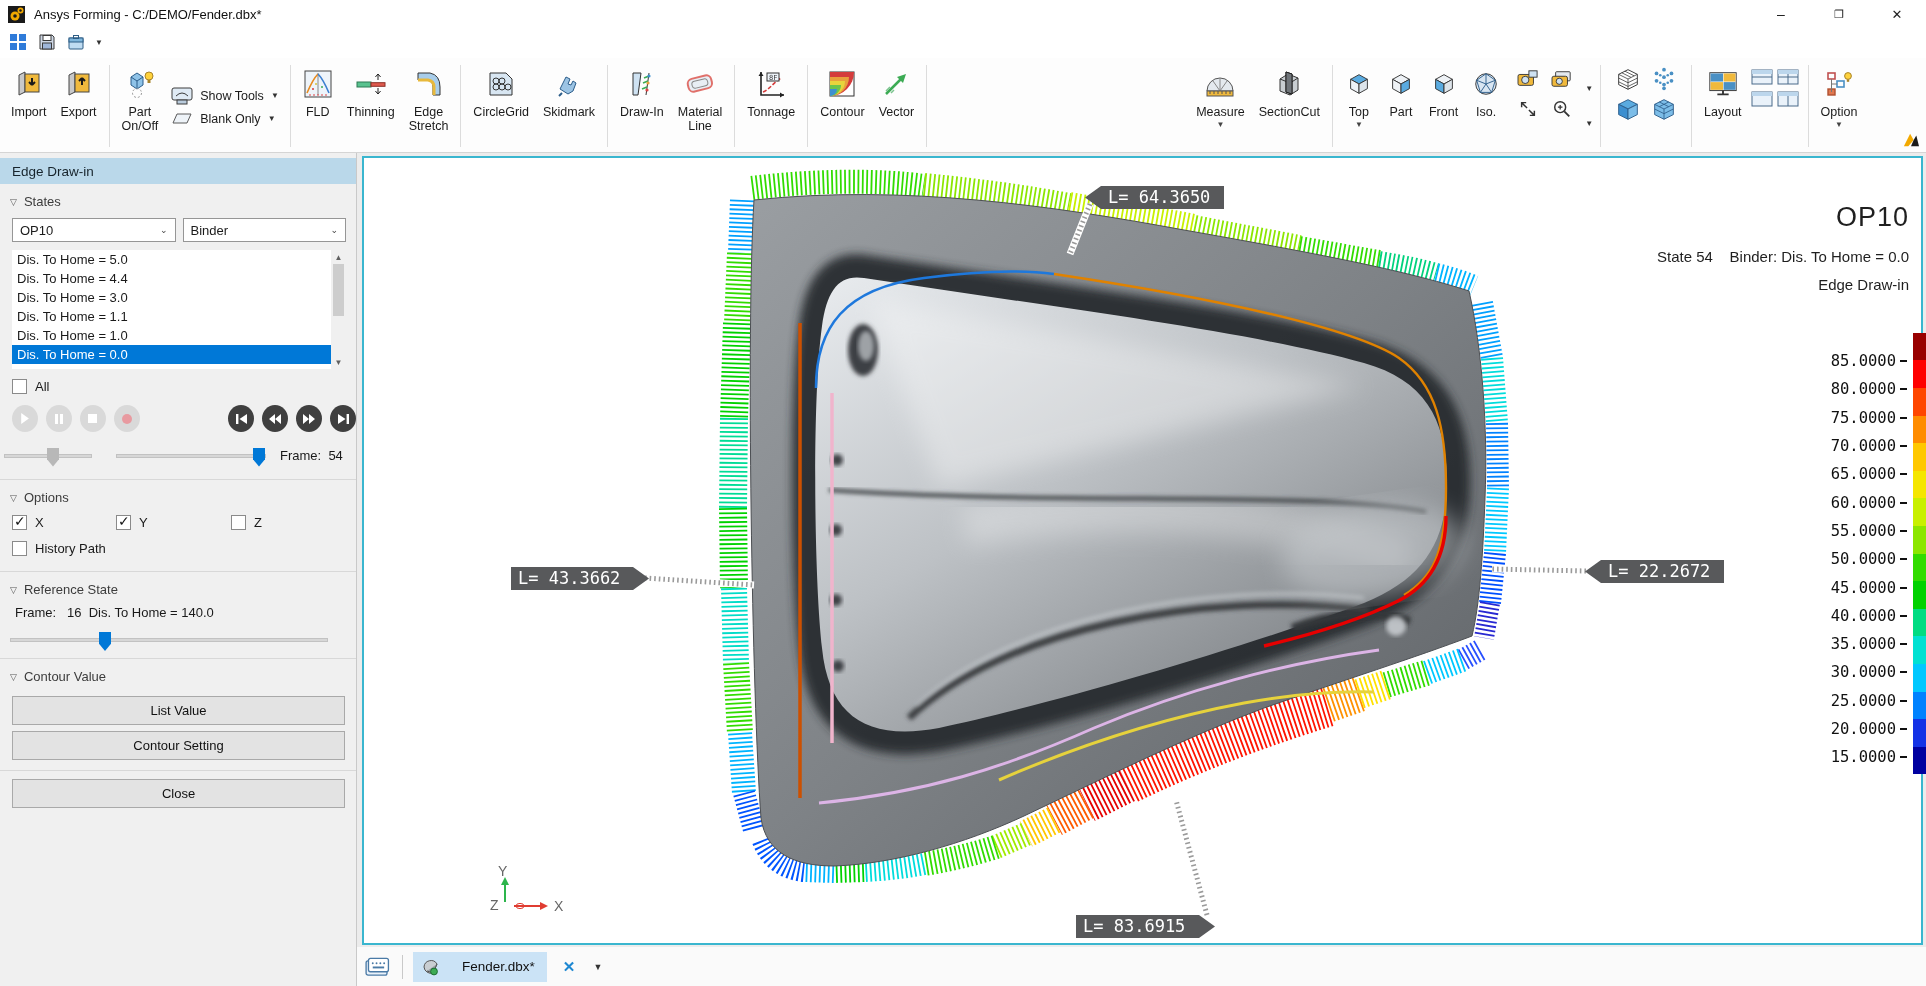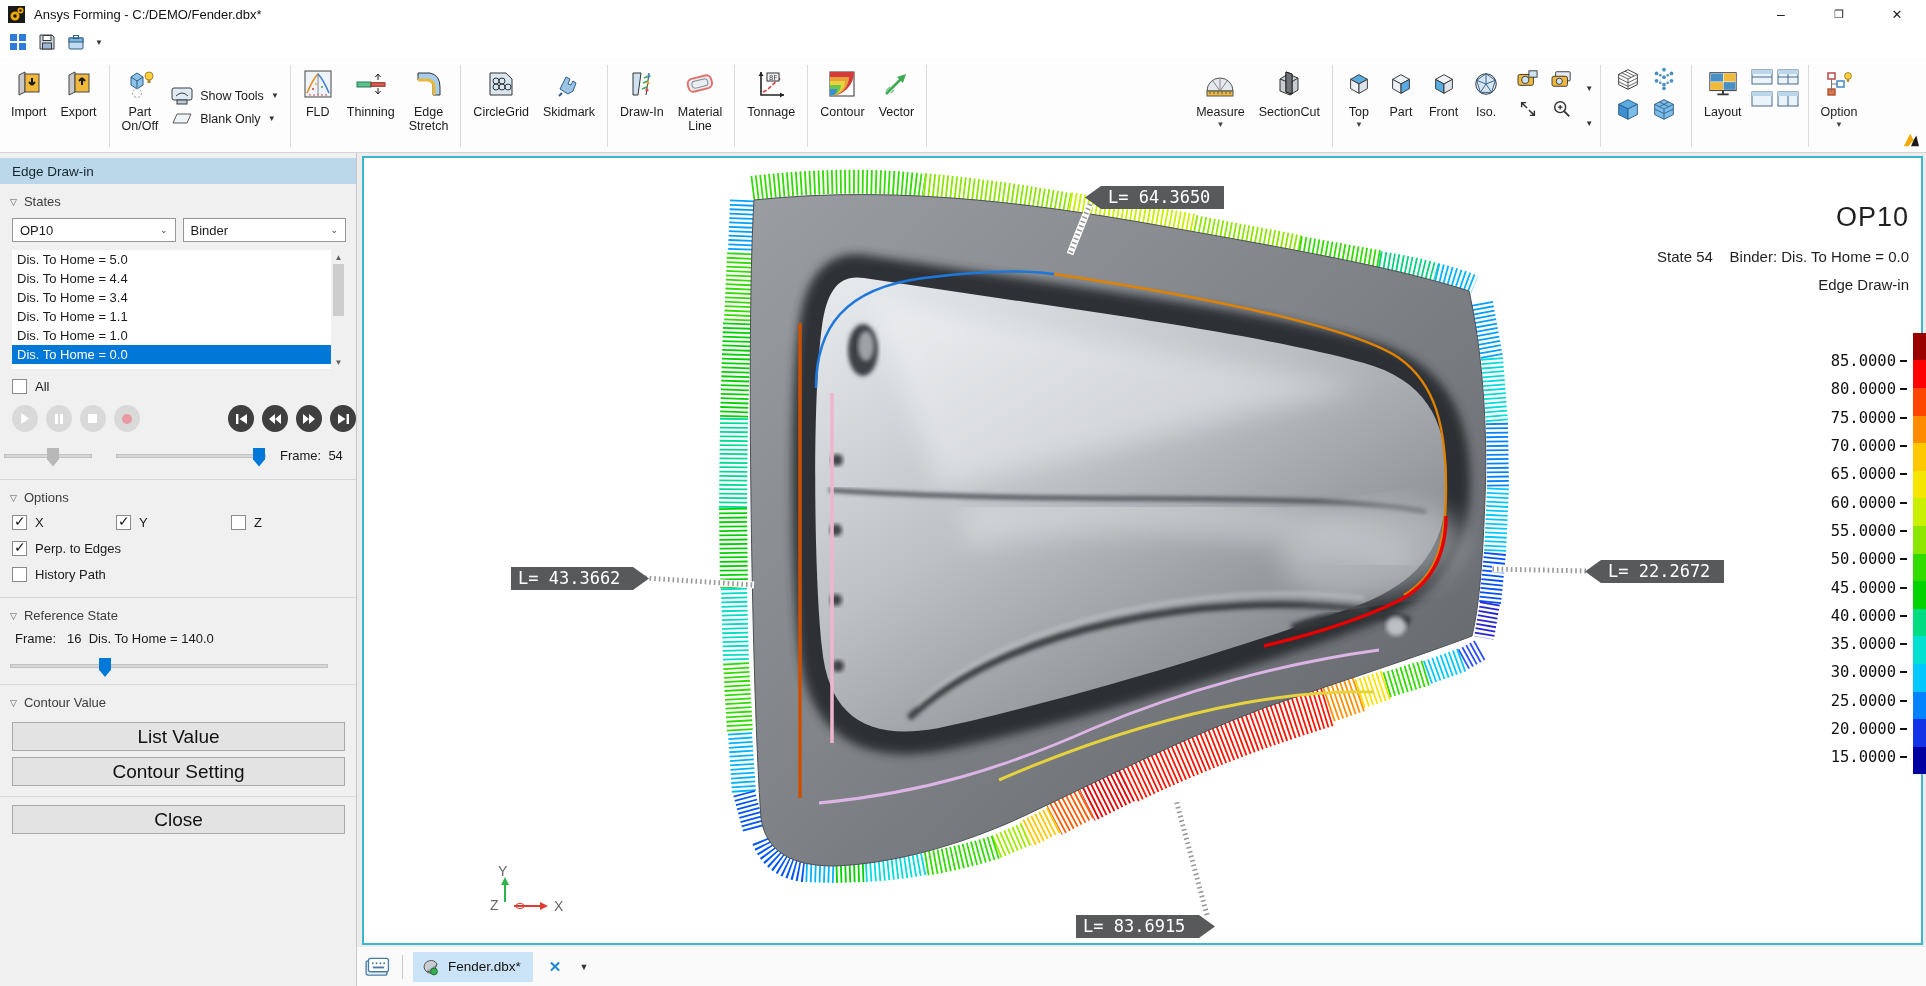--- a/index.html
+++ b/index.html
@@ -57,42 +57,42 @@
   .trans{display:flex;align-items:center;padding:8px 0 2px 12px;gap:8px;}
   .cbtn{width:27px;height:27px;border-radius:50%;display:flex;align-items:center;justify-content:center;}
   .cbtn.light{background:#d9d9d9;}
   .cbtn.dark{background:#3f3f3f;}
   .transgap{width:76px;}
   .sliders{display:flex;align-items:center;padding:14px 0 0 4px;}
   .track{height:4px;background:#d7d7d7;border:1px solid #c2c2c2;position:relative;}
   .thumb{position:absolute;top:-7px;width:12px;height:19px;clip-path:polygon(0 0,100% 0,100% 62%,50% 100%,0 62%);}
   .divline{height:1px;background:#d8d8d8;margin:10px 0 0 0;}
   .btn{display:block;margin:6px 10px 0 12px;height:29px;background:#e3e3e3;border:1px solid #a9a9a9;width:333px;
-       font-size:19px;color:#111;display:flex;align-items:center;justify-content:center;}
+       font-size:13px;color:#111;display:flex;align-items:center;justify-content:center;}
 
   
   .viewwrap{position:absolute;left:357px;top:153px;width:1569px;height:794px;background:#ececec;padding:3px 3px 0 5px;}
   .canvas{position:relative;width:1561px;height:789px;background:#ffffff;border:2px solid #3ab6cf;}
   .canvas svg.scene{position:absolute;left:0;top:0;}
   .vhead{position:absolute;right:12px;top:44px;text-align:right;color:#1f1f1f;}
   .vhead .op{font-size:27px;letter-spacing:1px;}
   .vhead .ln{font-size:15px;margin-top:15px;white-space:pre;}
   .vhead .ln2{font-size:15px;margin-top:11px;}
   .legend{position:absolute;right:14px;top:189px;}
   .lgrow{display:flex;align-items:center;height:28.3px;justify-content:flex-end;}
   .lgval{font-family:"DejaVu Sans Mono",monospace;font-size:15.5px;color:#111;}
   .lgtick{width:7px;height:2px;background:#111;margin-left:4px;}
   .lgbar{position:absolute;right:-24px;top:-14.2px;width:18px;}
   .lgcell{width:18px;height:27.6px;}
 
   
   .bottombar{position:absolute;left:357px;top:947px;width:1569px;height:39px;background:#fafafa;display:flex;align-items:center;}
   .kbicon{margin-left:8px;}
   .bsep{width:1px;height:24px;background:#c9c9c9;margin:0 10px 0 12px;}
-  .btab{height:30px;background:#cbe3f6;display:flex;align-items:center;gap:7px;padding:0 12px 0 8px;font-size:13.5px;color:#111;text-align:right;}
+  .btab{height:30px;background:#cbe3f6;display:flex;align-items:center;gap:21px;padding:0 12px 0 8px;font-size:13.5px;color:#111;text-align:right;}
   .bclose{color:#1e88d2;font-size:15px;font-weight:bold;margin-left:16px;}
   .bdd{font-size:9px;color:#333;margin-left:18px;}
 </style>
 </head>
 <body>
 
 <div class="titlebar">
   <svg class="appicon" viewBox="0 0 17 17">
     <rect x="0" y="0" width="17" height="17" fill="#1a1a1a"></rect>
     <circle cx="7" cy="10" r="4.5" fill="#f2a900"></circle>
@@ -554,21 +554,21 @@
     </div>
     <div class="select">
       <span>Binder</span>
         <span class="car">⌄</span>
     </div>
   </div>
 
   <div class="listbox">
     <div class="li">Dis. To Home = 5.0</div>
     <div class="li">Dis. To Home = 4.4</div>
-    <div class="li">Dis. To Home = 3.4</div>
+    <div class="li">Dis. To Home = 3.0</div>
     <div class="li">Dis. To Home = 1.1</div>
     <div class="li">Dis. To Home = 1.0</div>
     <div class="li sel">Dis. To Home = 0.0</div>
     <div class="sbar">
       <div class="sarr" style="top:0">▲</div>
       <div class="sthumb"></div>
       <div class="sarr" style="bottom:0">▼</div>
     </div>
   </div>
 
@@ -647,24 +647,20 @@
       </div>
     <div class="chkrow" style="width:115px;padding-left:0;">
         <span class="chk on"></span>
         <span>Y</span>
       </div>
     <div class="chkrow" style="padding-left:0;">
         <span class="chk"></span>
         <span>Z</span>
       </div>
   </div>
-  <div class="chkrow" style="margin-top:4px;">
-      <span class="chk on"></span>
-      <span>Perp. to Edges</span>
-    </div>
   <div class="chkrow" style="margin-top:4px;">
       <span class="chk"></span>
       <span>History Path</span>
     </div>
 
   <div class="divline" style="margin-top:12px;"></div>
 
   <div class="sechead">
     <span class="tri">▽</span>
     <span>Reference State</span>

